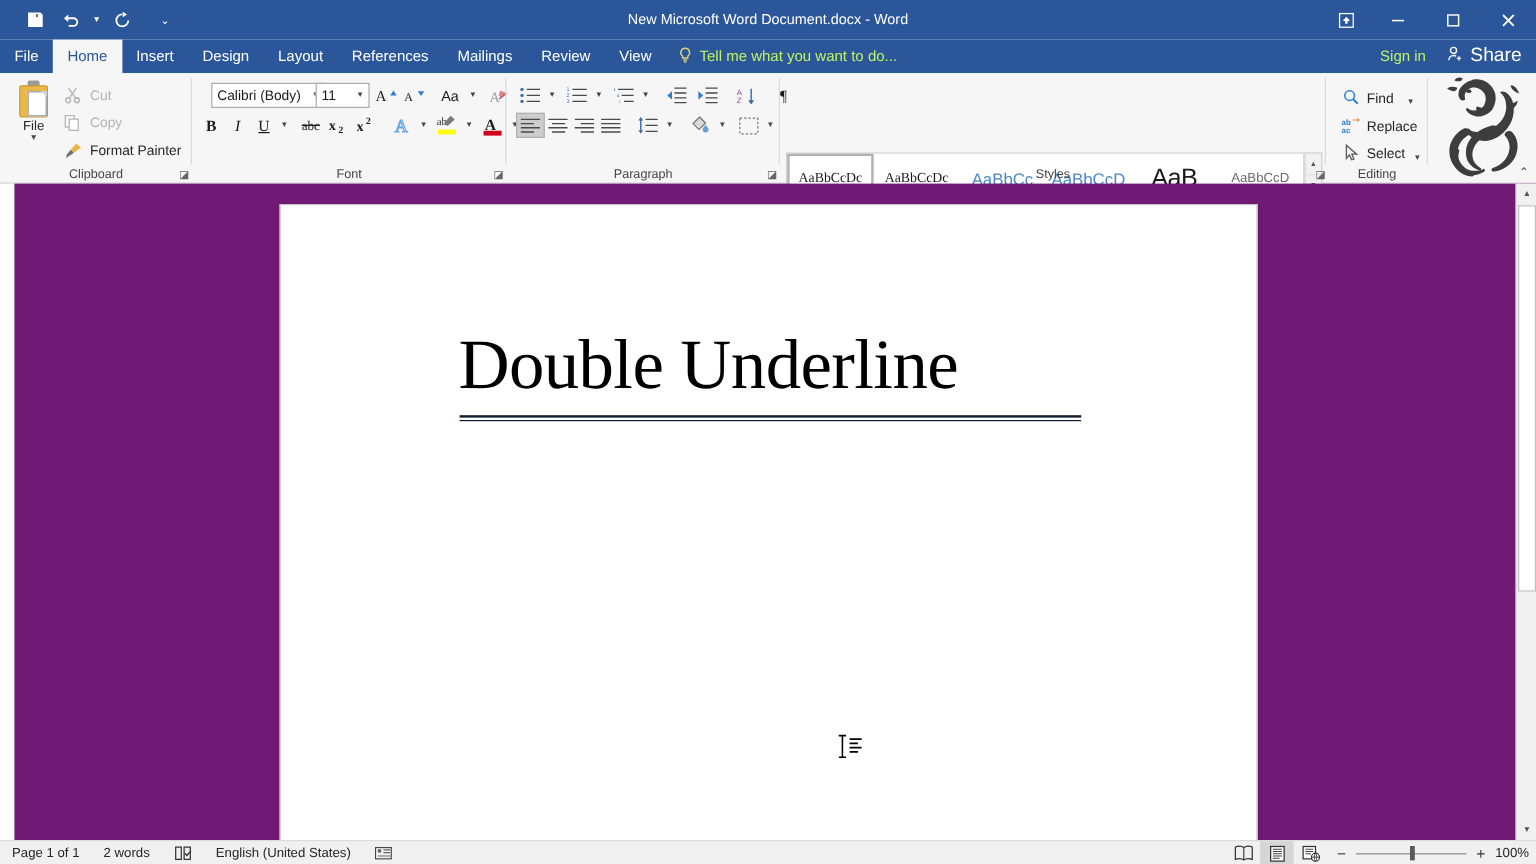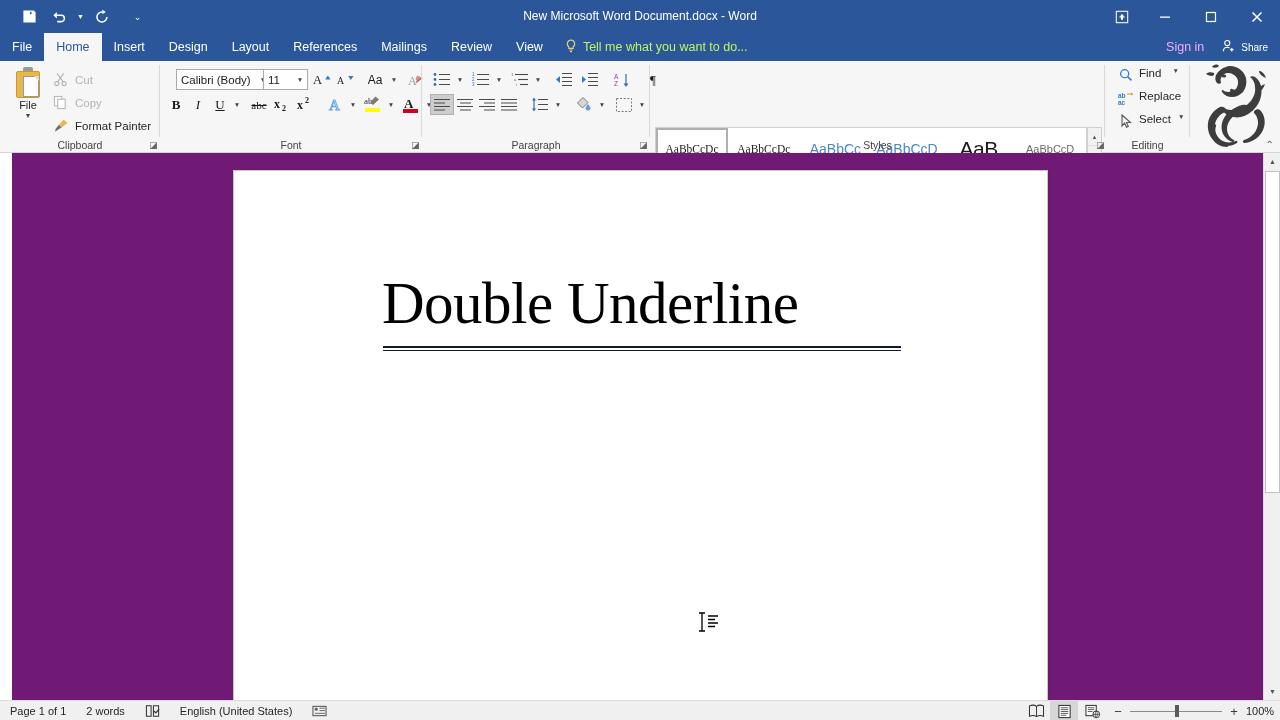--- a/index.html
+++ b/index.html
@@ -80,26 +80,26 @@
     height: 28px; margin-left: 10px;
     color: #bef264; font-size: 12.5px;
   }
   .tellme .bulb { color: #e8d44d; font-size: 13px; }
   .signin-area {
     position: absolute; right: 0; top: 0;
     height: 28px; display: flex; align-items: center;
   }
   .signin {
     height: 28px; line-height: 28px; padding: 0 10px;
-    color: #f0abfc; font-size: 12.5px;
+    color: #bef264; font-size: 12.5px;
   }
   .share {
     height: 28px; display: flex; align-items: center; gap: 5px;
     padding: 0 12px 0 8px;
-    color: #ffffff; font-size: 10px;
+    color: #ffffff; font-size: 16px;
   }
 
   
   .ribbon {
     position: absolute; top: 61px; left: 0;
     width: 1280px; height: 92px;
     background: #f6f6f6;
     border-bottom: 1px solid #d4d4d4;
   }
   .rgroup {
@@ -219,21 +219,21 @@
     display: flex; flex-direction: column;
   }
   .style-scroll div {
     flex: 1; display: flex; align-items: center; justify-content: center;
     font-size: 6px; color: #555; border-bottom: 1px solid #e2e2e2;
   }
 
   
   .edit-item {
     position: absolute; left: 1118px;
-    display: flex; align-items: flex-start; gap: 5px;
+    display: flex; align-items: flex-end; gap: 5px;
     height: 22px; font-size: 11.5px; color: #262626;
   }
   .edit-icon { width: 16px; height: 16px; display: flex; align-items: center; justify-content: center; }
 
   .dragon {
     position: absolute; right: 2px; top: 2px;
     width: 80px; height: 88px;
   }
   .collapse-ribbon {
     position: absolute; right: 6px; bottom: 2px;

